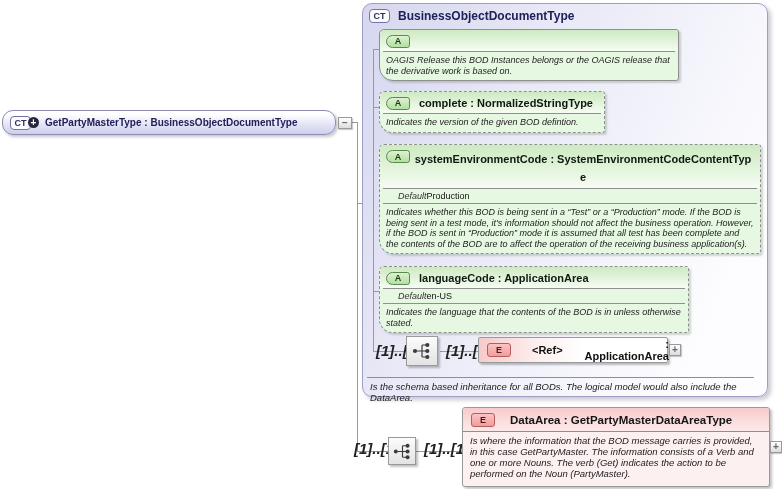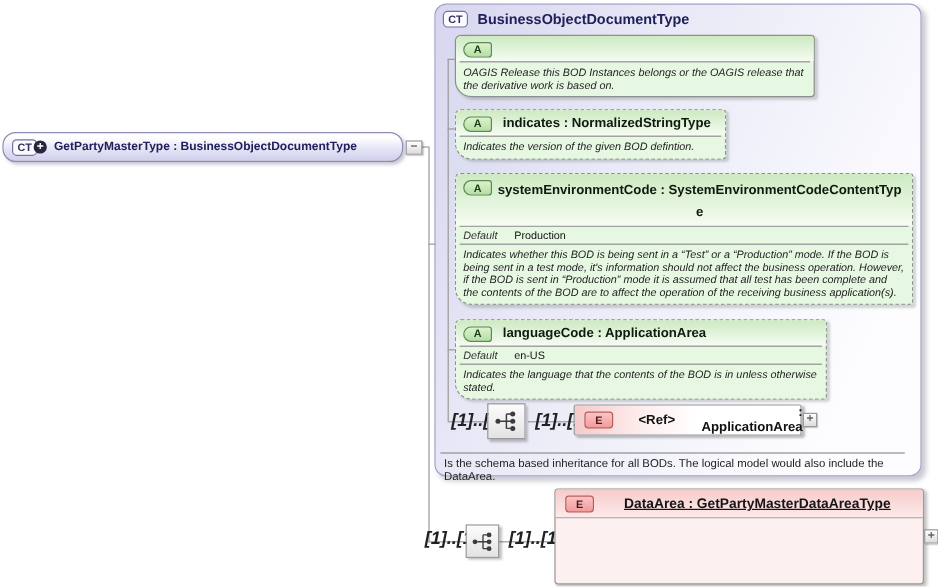--- a/index.html
+++ b/index.html
@@ -54,21 +54,21 @@
     border-radius:5px 3px 0 0; min-height:21px; }
   .attr-head.wrap-center { display:block; padding-left:34px; padding-right:8px; text-align:center; position:relative; }
   .attr-head.wrap-center .icon-a { position:absolute; left:6px; top:5px; }
   .attr-name { font-size:11px; font-weight:bold; color:#101810; line-height:13px; }
   .wrap-center .attr-name { word-break:break-all; }
   .icon-a { display:inline-flex; flex:none; align-items:center; justify-content:center; width:24px; height:13px;
     border:1px solid #5a8a50; border-radius:7px 3px 3px 7px;
     background:linear-gradient(180deg,#ddf2cf,#b4dfa2);
     font-size:9px; font-weight:bold; color:#1d3a18; }
   .sep { border-top:1px solid #8f8f8f; margin:0 3px; }
-  .default-row { display:flex; gap:14px; padding:2px 6px; align-items:baseline; }
+  .default-row { display:flex; gap:0; padding:2px 18px; align-items:baseline; }
   .default-label { font-size:9px; font-style:italic; color:#333; }
   .default-value { font-size:9px; font-weight:normal; color:#111; }
   .attr-doc { padding:3px 6px 4px 6px; font-size:9px; font-style:italic; color:#222; line-height:10.5px; }
 
   
   .seq-box { position:absolute; display:flex; align-items:center; justify-content:center;
     border:1px solid #999; background:linear-gradient(180deg,#fcfcfc,#e3e3e3);
     box-shadow:2px 2px 2px rgba(0,0,0,.25); }
 
   
@@ -79,30 +79,30 @@
     display:flex; align-items:center; padding-left:8px; }
   .icon-e { display:inline-flex; flex:none; align-items:center; justify-content:center; width:24px; height:14px;
     border:1px solid #b85c5c; border-radius:3px;
     background:linear-gradient(180deg,#fbc4c4,#f29c9c);
     font-size:9px; font-weight:bold; color:#4d1a1a; }
   .elem-name { font-size:11px; font-weight:bold; color:#111; margin-left:21px; }
   .elem-type { font-size:11px; font-weight:bold; color:#111; margin-left:22px;text-align:right; }
 
   .base-doc-sep { position:absolute; left:4px; top:373px; width:387px; border-top:1px solid #8f8f8f; }
   .base-doc { position:absolute; left:7px; top:377px; width:382px;
-    font-size:9.5px; color:#222; line-height:11px; }
+    font-size:9.5px; font-style:italic; color:#222; line-height:11px; }
 
   
   .dataarea-box { position:absolute; left:462px; top:407px; width:308px; height:80px;
     border:1px solid #9a9a9a; border-radius:3px; background:#fdf0f0;
     box-shadow:2px 2px 3px rgba(0,0,0,.25); }
   .dataarea-head { display:flex; align-items:center; padding:5px 6px 4px 8px;
     background:linear-gradient(180deg,#f8caca 0%,#fbdede 60%,#fde9e9 100%);
     border-bottom:1px solid #8f8f8f; border-radius:3px 3px 0 0; min-height:24px; }
-  .dataarea-title { font-size:11.5px; font-weight:bold; color:#151515; margin-left:25px;text-decoration:underline; }
+  .dataarea-title { font-size:11.5px; font-weight:bold; color:#151515; margin-left:15px; }
   .dataarea-doc { padding:3px 7px 4px 7px; font-size:9.5px; font-style:italic; color:#222; line-height:11px; }
 </style>
 </head>
 <body>
 
 <div class="canvas">
 
   <div class="hline" style="left:351px;top:122px;width:6px;"></div>
   <div class="vline" style="left:357px;top:122px;height:330px;"></div>
   <div class="hline" style="left:357px;top:203px;width:21px;"></div>
@@ -133,21 +133,21 @@
       <div class="attr-head">
         <span class="icon-a">A</span>
       </div>
       <div class="sep"></div>
       <div class="attr-doc">OAGIS Release this BOD Instances belongs or the OAGIS release that the derivative work is based on.</div>
     </div>
 
     <div class="attr dashed" style="left:16px;top:87px;width:226px;">
       <div class="attr-head">
         <span class="icon-a">A</span>
-        <span class="attr-name">indicates : NormalizedStringType</span>
+        <span class="attr-name">complete : NormalizedStringType</span>
       </div>
       <div class="sep"></div>
       <div class="attr-doc">Indicates the version of the given BOD defintion.</div>
     </div>
 
     <div class="attr dashed" style="left:16px;top:140px;width:382px;">
       <div class="attr-head wrap-center">
         <span class="icon-a">A</span>
         <span class="attr-name">systemEnvironmentCode : SystemEnvironmentCodeContentType</span>
       </div>
@@ -207,16 +207,17 @@
       <circle cx="16.3" cy="17" r="2.1" fill="#3c3c3c"></circle>
     </svg>
   </div>
   <span class="card" style="left:424px;top:440px;">[1]..[1]</span>
 
   <div class="dataarea-box">
     <div class="dataarea-head">
       <span class="icon-e">E</span>
       <span class="dataarea-title">DataArea : GetPartyMasterDataAreaType</span>
     </div>
+    <div class="dataarea-doc">Is where the information that the BOD message carries is provided, in this case GetPartyMaster. The information consists of a Verb and one or more Nouns. The verb (Get) indicates the action to be performed on the Noun (PartyMaster).</div>
   </div>
   <div class="btn-sq btn-plus" style="left:770px;top:441px;">+</div>
 
 </div>
 
 </body></html>

